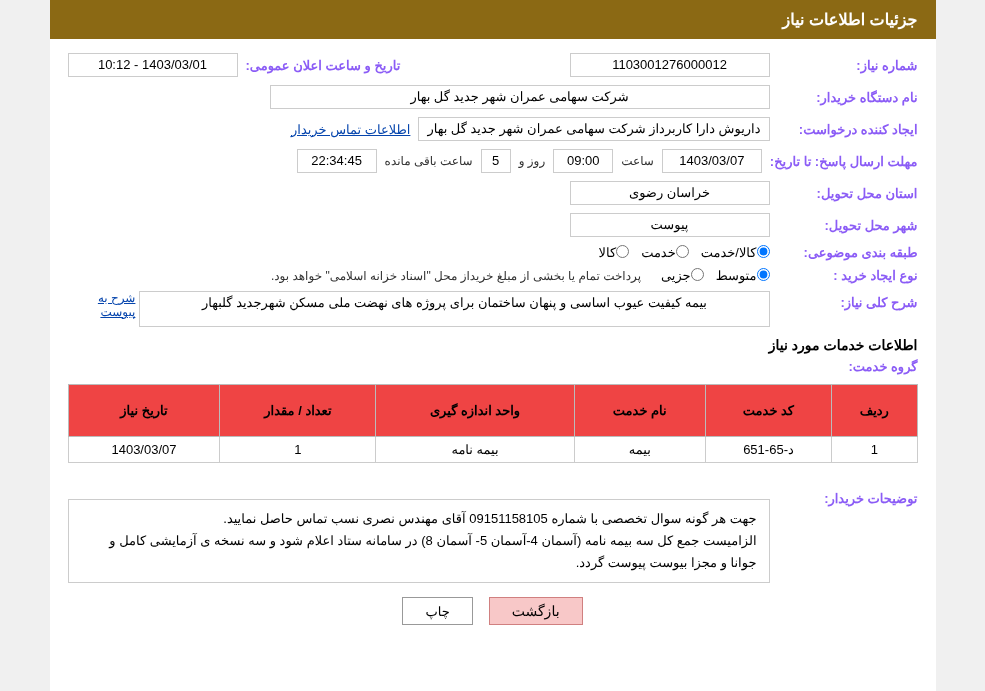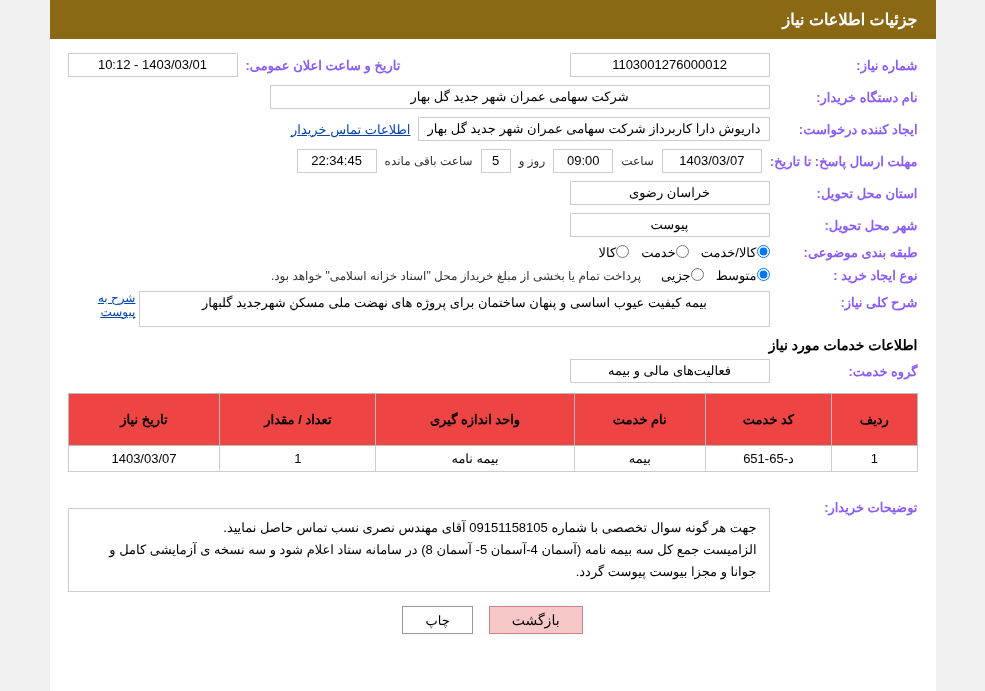--- a/index.html
+++ b/index.html
@@ -241,21 +241,20 @@
       <div style="flex:1; display:flex; flex-direction:row; gap:4px;">
         <div class="value-box" style="min-height:36px; width:100%;">بیمه کیفیت عیوب اساسی و پنهان ساختمان برای پروژه های نهضت ملی مسکن شهرجدید گلبهار</div>
         <span class="link-text" style="font-size:12px;">شرح به پیوست</span>
       </div>
     </div>
 
     <div class="section-header">اطلاعات خدمات مورد نیاز</div>
 
     <div class="info-row">
       <span class="label-cell">گروه خدمت:</span>
-      <div class="value-box" style="min-width:200px;">فعالیت‌های مالی و بیمه</div>
     </div>
 
     <div class="table-section">
       <table class="data-table">
         <thead>
           <tr>
             <th>ردیف</th>
             <th>کد خدمت</th>
             <th>نام خدمت</th>
             <th>واحد اندازه گیری</th>

